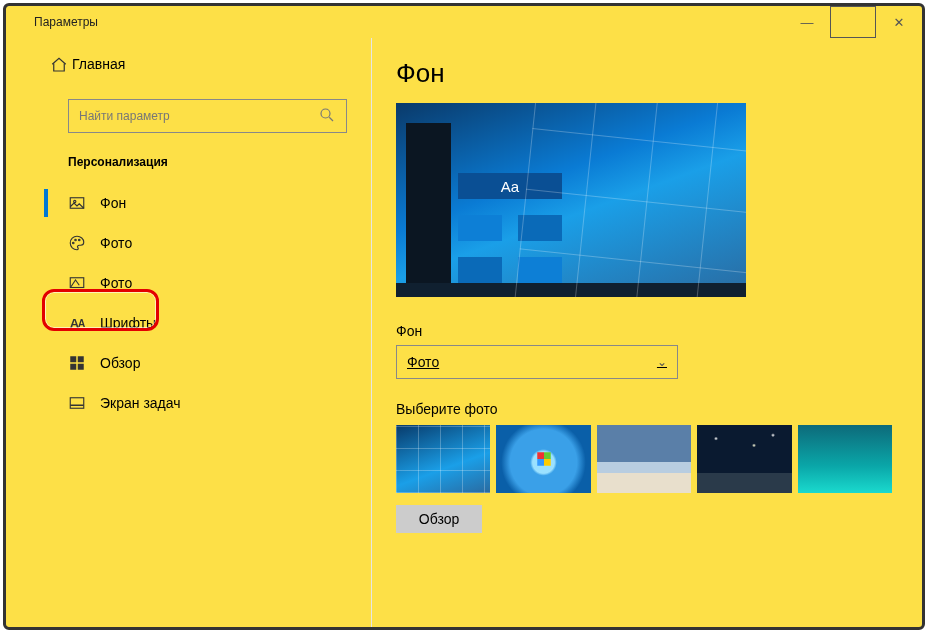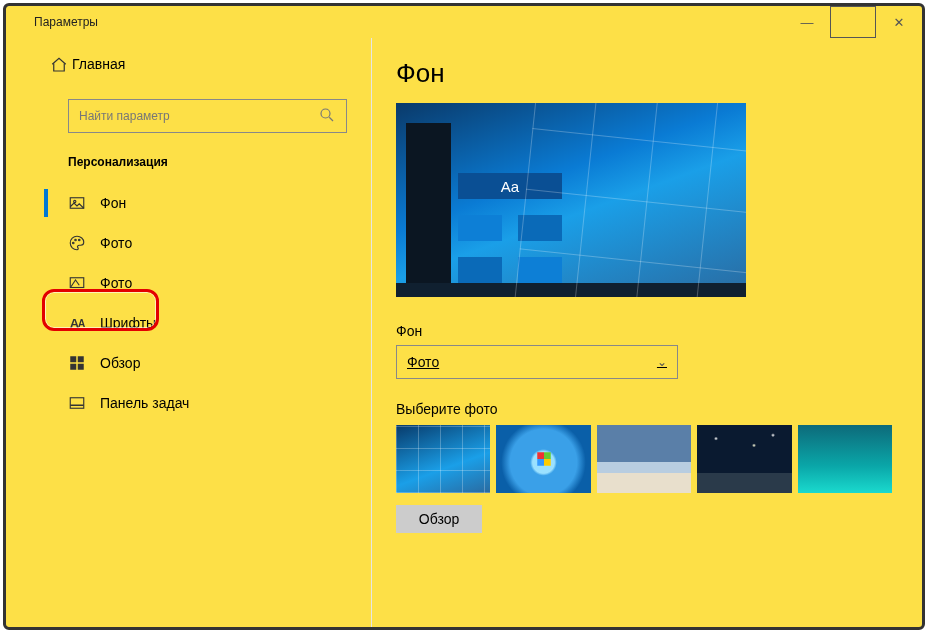--- a/index.html
+++ b/index.html
@@ -151,21 +151,21 @@
           </span>
           <span>Обзор</span>
         </li>
         <li>
           <span class="icon">
             <svg viewBox="0 0 24 24" fill="none" stroke="#333" stroke-width="1.5">
                 <rect x="3" y="5" width="18" height="14"></rect>
                 <path d="M3 15h18" stroke-width="2"></path>
               </svg>
           </span>
-          <span>Панель задач</span>
+          <span>Экран задач</span>
         </li>
       </ul>
     </div>
 
     <div class="main">
       <h1 class="page-title">Фон</h1>
 
       <div class="preview">
         <div class="start-panel"></div>
         <div class="tiles">

